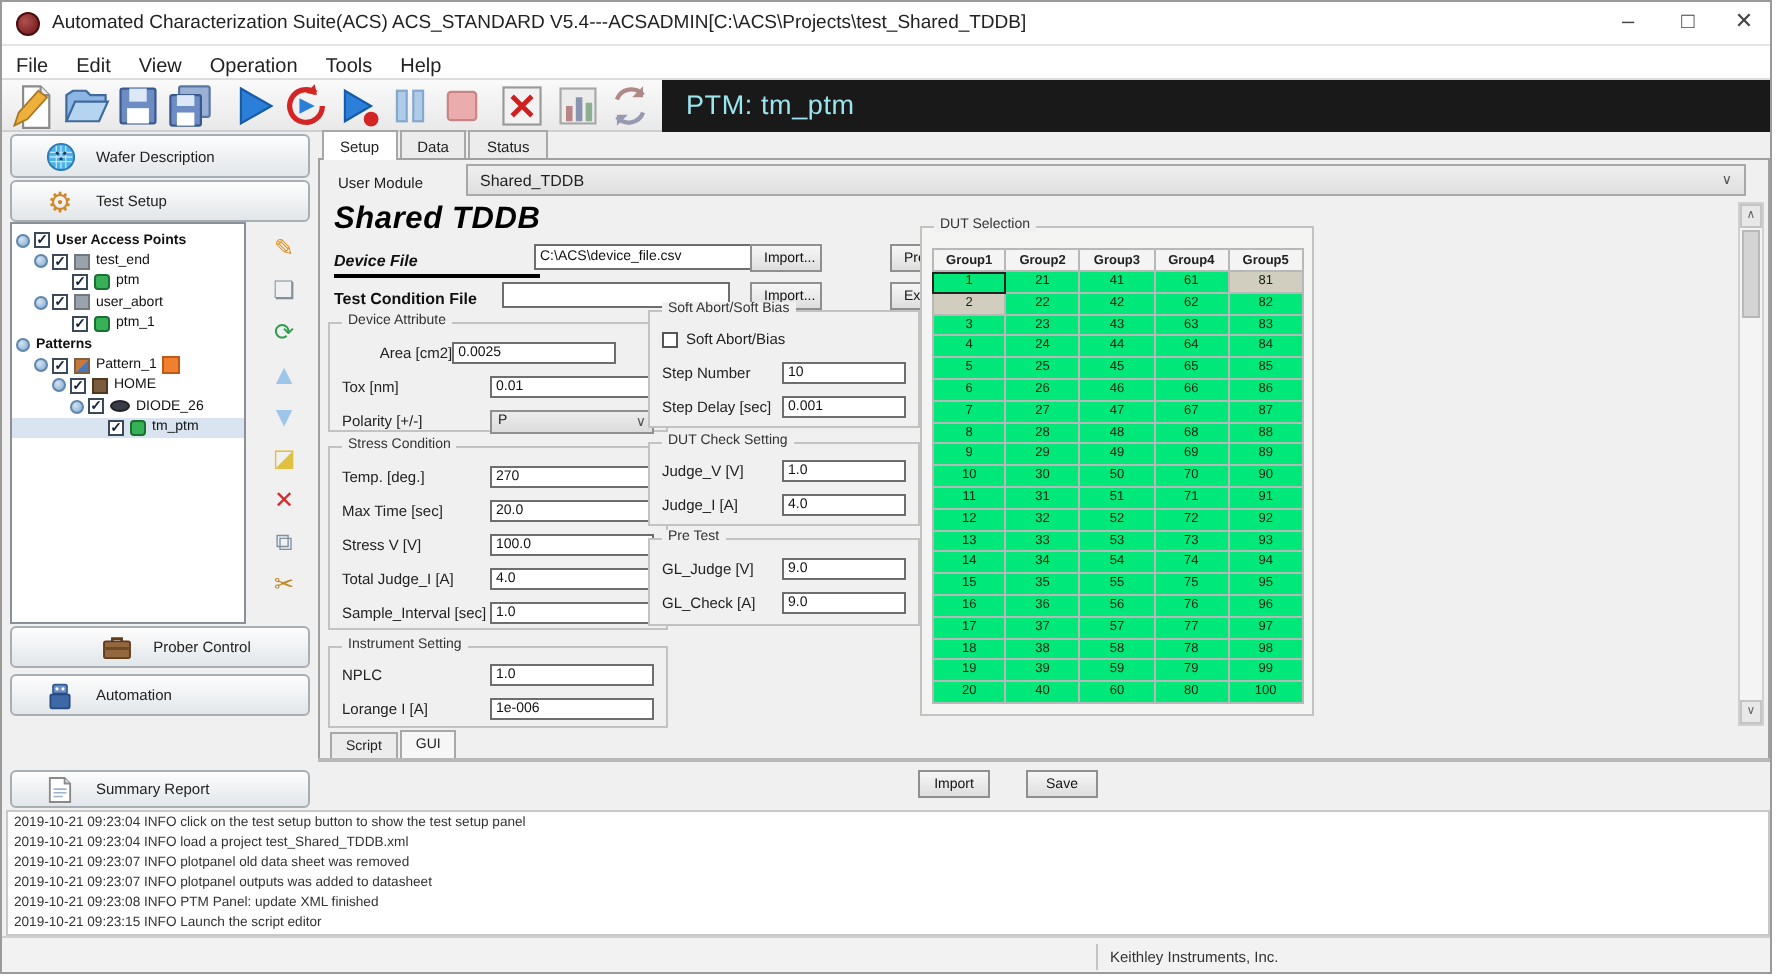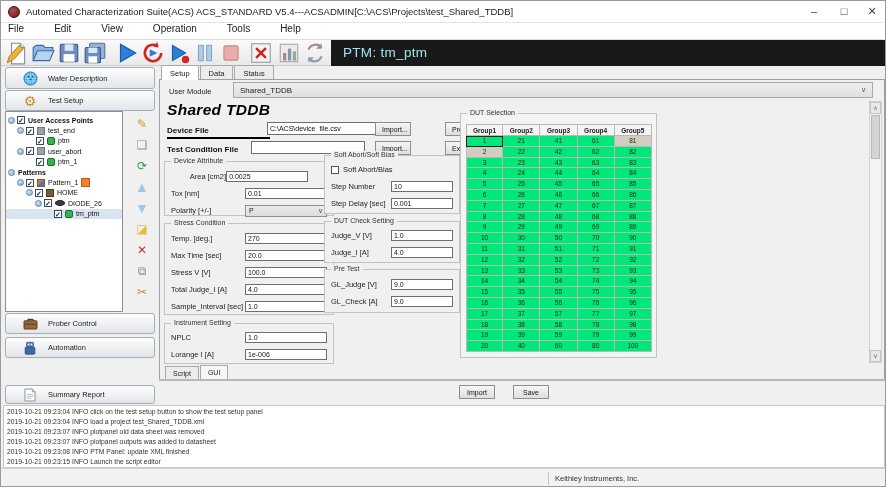--- a/index.html
+++ b/index.html
@@ -4,21 +4,21 @@
 <style>
   html,body{margin:0;padding:0;background:#fff;font-family:"Liberation Sans",sans-serif;cursor:default;}
   *{box-sizing:border-box;}
   #window{position:relative;width:886px;height:487px;margin:0;border:1px solid #9a9a9a;background:#f0f0f0;overflow:hidden;}
   
   #titlebar{position:absolute;left:0;top:0;width:100%;height:22px;background:#fff;border-bottom:1px solid #e4e4e4;}
   #app-icon{position:absolute;left:7px;top:5px;width:12px;height:12px;border-radius:50%;background:radial-gradient(circle at 35% 35%,#b05050,#6a1515);border:1px solid #4a0e0e;}
   #title-text{position:absolute;left:25px;top:5px;font-size:9.5px;color:#222;white-space:nowrap;}
   .winbtn{position:absolute;top:0;width:30px;height:21px;text-align:center;line-height:21px;font-size:11px;color:#444;}
   
-  #menubar{position:absolute;left:0;top:22px;width:100%;height:17px;background:#fff;border-bottom:1px solid #ddd;display:flex;align-items:flex-start;gap:16px;}
+  #menubar{position:absolute;left:0;top:22px;width:100%;height:17px;background:#fff;border-bottom:1px solid #ddd;display:flex;align-items:flex-end;}
   .menu-item{padding:0 7px;font-size:10px;color:#222;}
   
   #toolbar{position:absolute;left:0;top:39px;width:100%;height:26px;background:linear-gradient(#fafafa,#e9e9e9);border-bottom:1px solid #cfcfcf;}
   .tbico{position:absolute;top:1px;width:24px;height:24px;}
   .tbico svg{width:24px;height:24px;}
   #ptm-bar{position:absolute;left:330px;top:0px;width:556px;height:26px;background:#191919;}
   #ptm-label{position:absolute;left:12px;top:5px;font-size:13.5px;color:#9ae6ee;letter-spacing:.3px;}
   
   .navbtn{position:absolute;left:4px;width:150px;background:linear-gradient(#fdfdfd,#e2e6ea);border:1px solid #a6aeb6;border-radius:3px;display:flex;align-items:center;}
   .navbtn .nlabel{font-size:7.5px;color:#222;margin-left:8px;}
@@ -254,21 +254,21 @@
     <span class="tool" style="color:#8090a0">❏</span>
     <span class="tool" style="color:#2f9e4e">⟳</span>
     <span class="tool" style="color:#9ec6ea;font-size:14px">▲</span>
     <span class="tool" style="color:#9ec6ea;font-size:14px">▼</span>
     <span class="tool" style="color:#e0c040">◪</span>
     <span class="tool" style="color:#d03030">✕</span>
     <span class="tool" style="color:#8090a0">⧉</span>
     <span class="tool" style="color:#c08820">✂</span>
   </div>
 
-  <div class="navbtn" style="top:312px;height:21px;">
+  <div class="navbtn" style="top:312px;height:21px;justify-content:center;">
     <span class="nico">
         <svg viewBox="0 0 16 14" width="15" height="13">
           <rect x="1" y="4" width="14" height="9" rx="1" fill="#94683f" stroke="#5e3c1c"></rect>
           <path d="M5.5 4V2.5h5V4" fill="none" stroke="#5e3c1c" stroke-width="1.4"></path>
           <rect x="1" y="7" width="14" height="1.6" fill="#6e4a26"></rect>
         </svg>
       </span>
     <span class="nlabel">Prober Control</span>
   </div>
   <div class="navbtn" style="top:336px;height:21px;">
@@ -302,21 +302,21 @@
     <div id="panel-body"></div>
 
     <span class="small-lab" style="position:absolute;left:10px;top:22px;">User Module</span>
     <div id="module-select">
       <span>Shared_TDDB</span>
       <span class="chev">∨</span>
     </div>
 
     <div id="heading">Shared TDDB</div>
 
-    <span class="flabel-b" style="position:absolute;left:8px;top:61px;">Device File</span>
+    <span class="flabel-b" style="position:absolute;left:8px;top:61px;font-style:italic;">Device File</span>
     <input class="input" style="position: absolute; left: 108px; top: 57px; width: 114px; height: 13px;" value="C:\ACS\device_file.csv">
     <button class="btn" style="position:absolute;left:216px;top:57px;width:36px;height:14px;">Import...</button>
     <button class="btn" style="position:absolute;left:286px;top:57px;width:38px;height:14px;">Preview</button>
 
     <span class="flabel-b" style="position:absolute;left:8px;top:80px;">Test Condition File</span>
     <input class="input" style="position: absolute; left: 92px; top: 76px; width: 114px; height: 13px;" value="">
     <button class="btn" style="position:absolute;left:216px;top:76px;width:36px;height:14px;">Import...</button>
     <button class="btn" style="position:absolute;left:286px;top:76px;width:38px;height:14px;">Export...</button>
 
     <div class="grp" style="left:5px;top:96px;width:170px;height:55px;">

